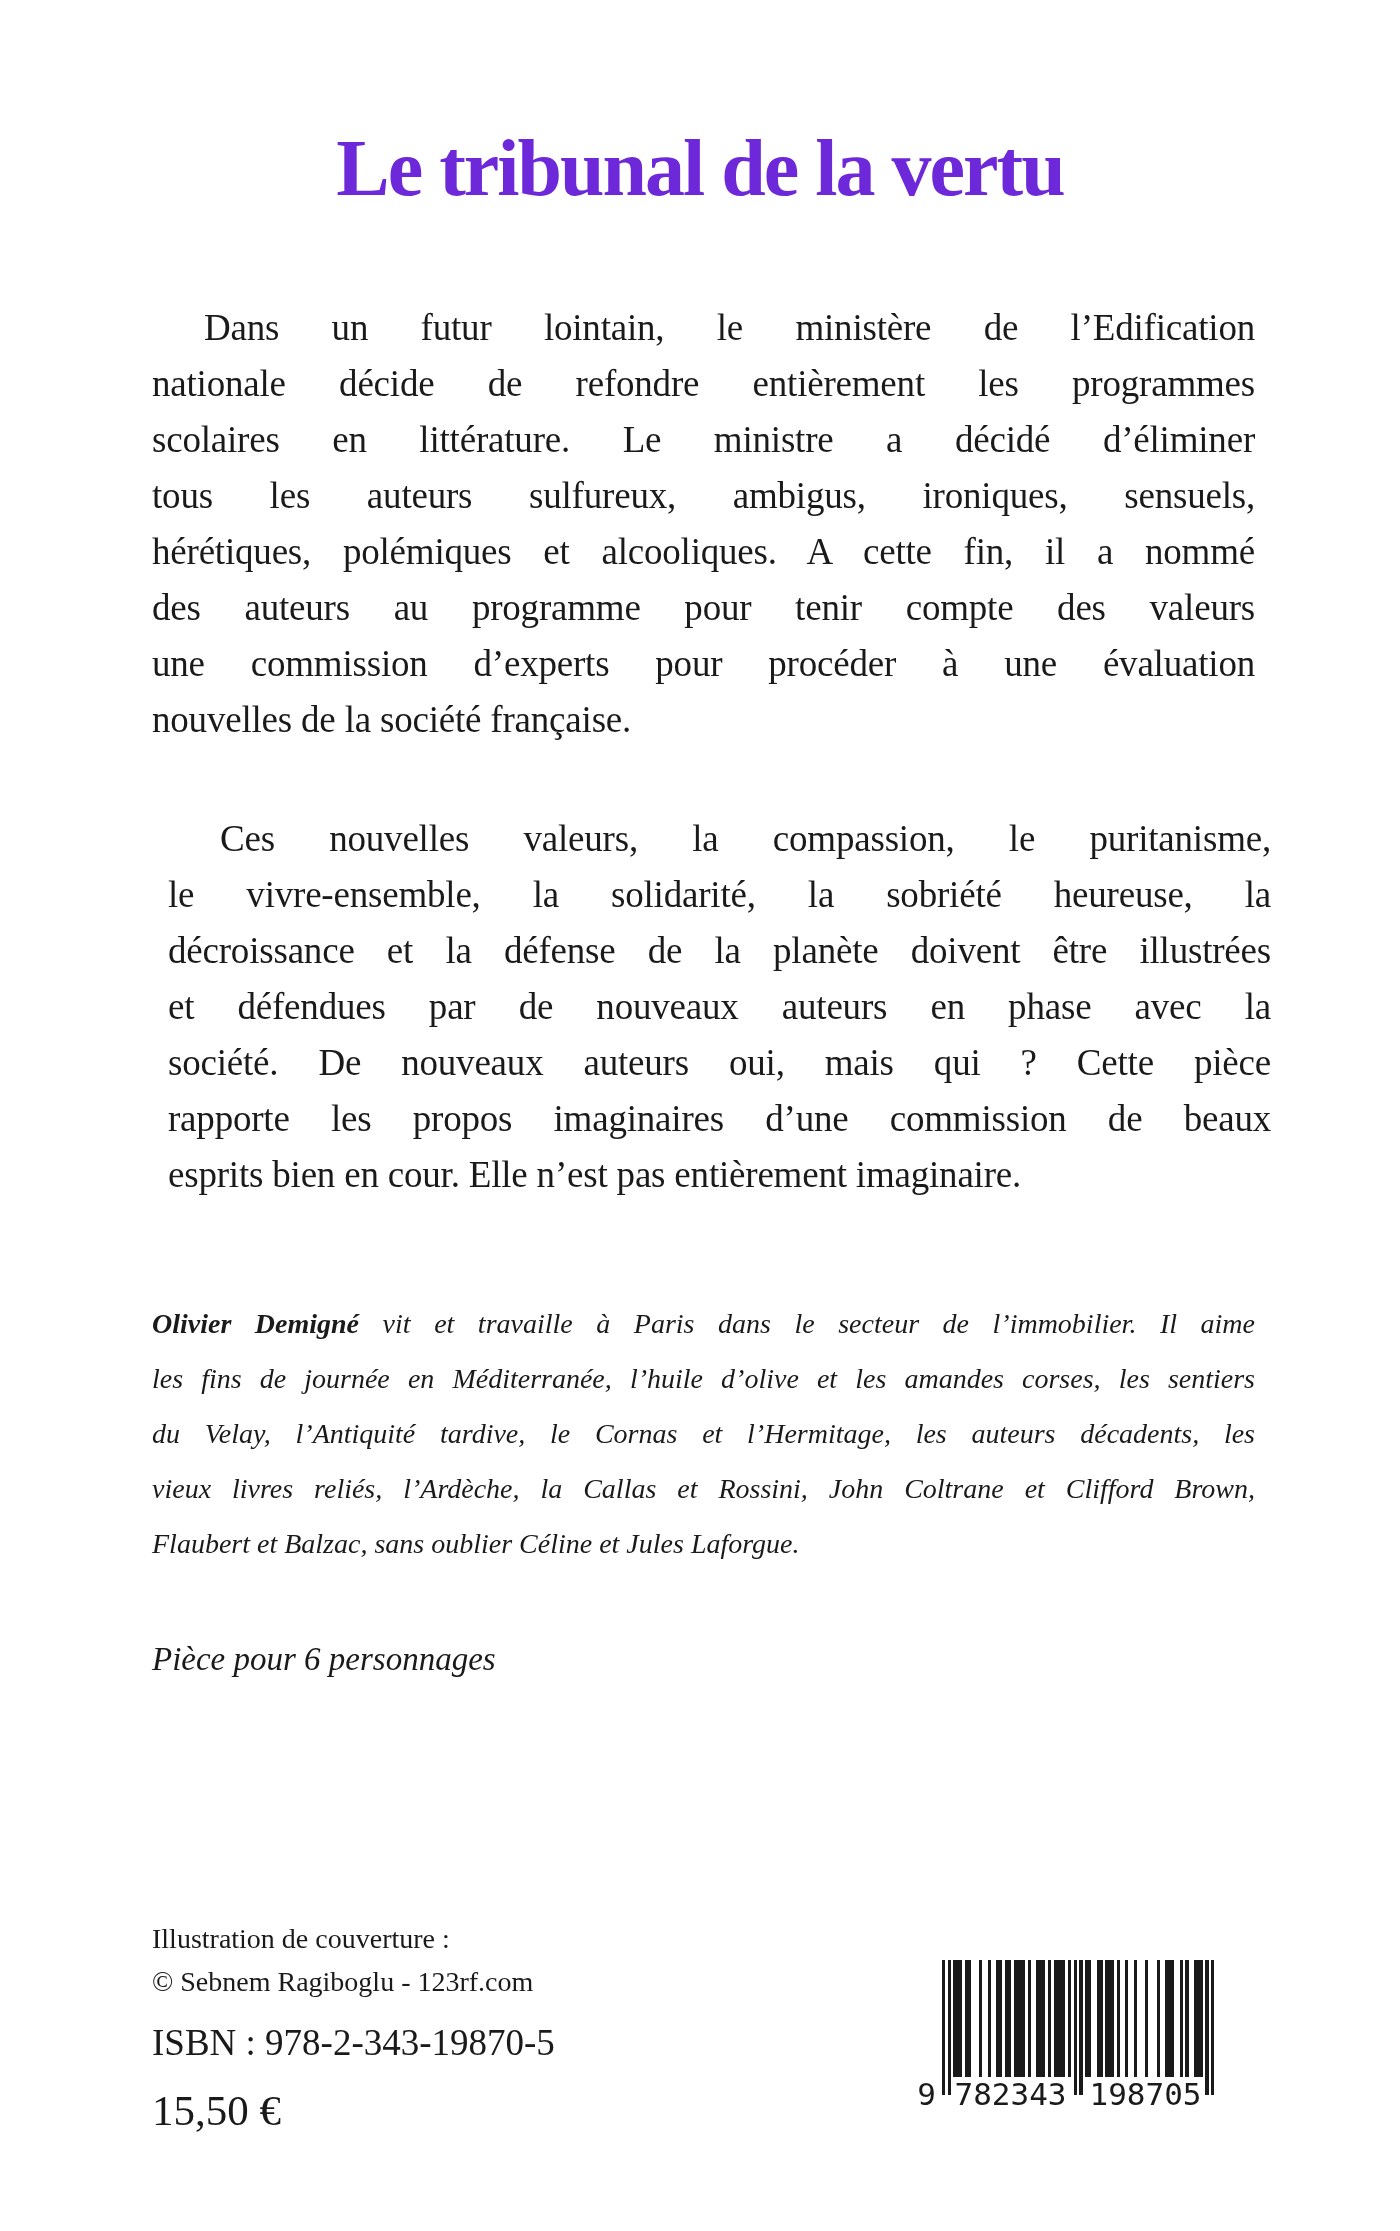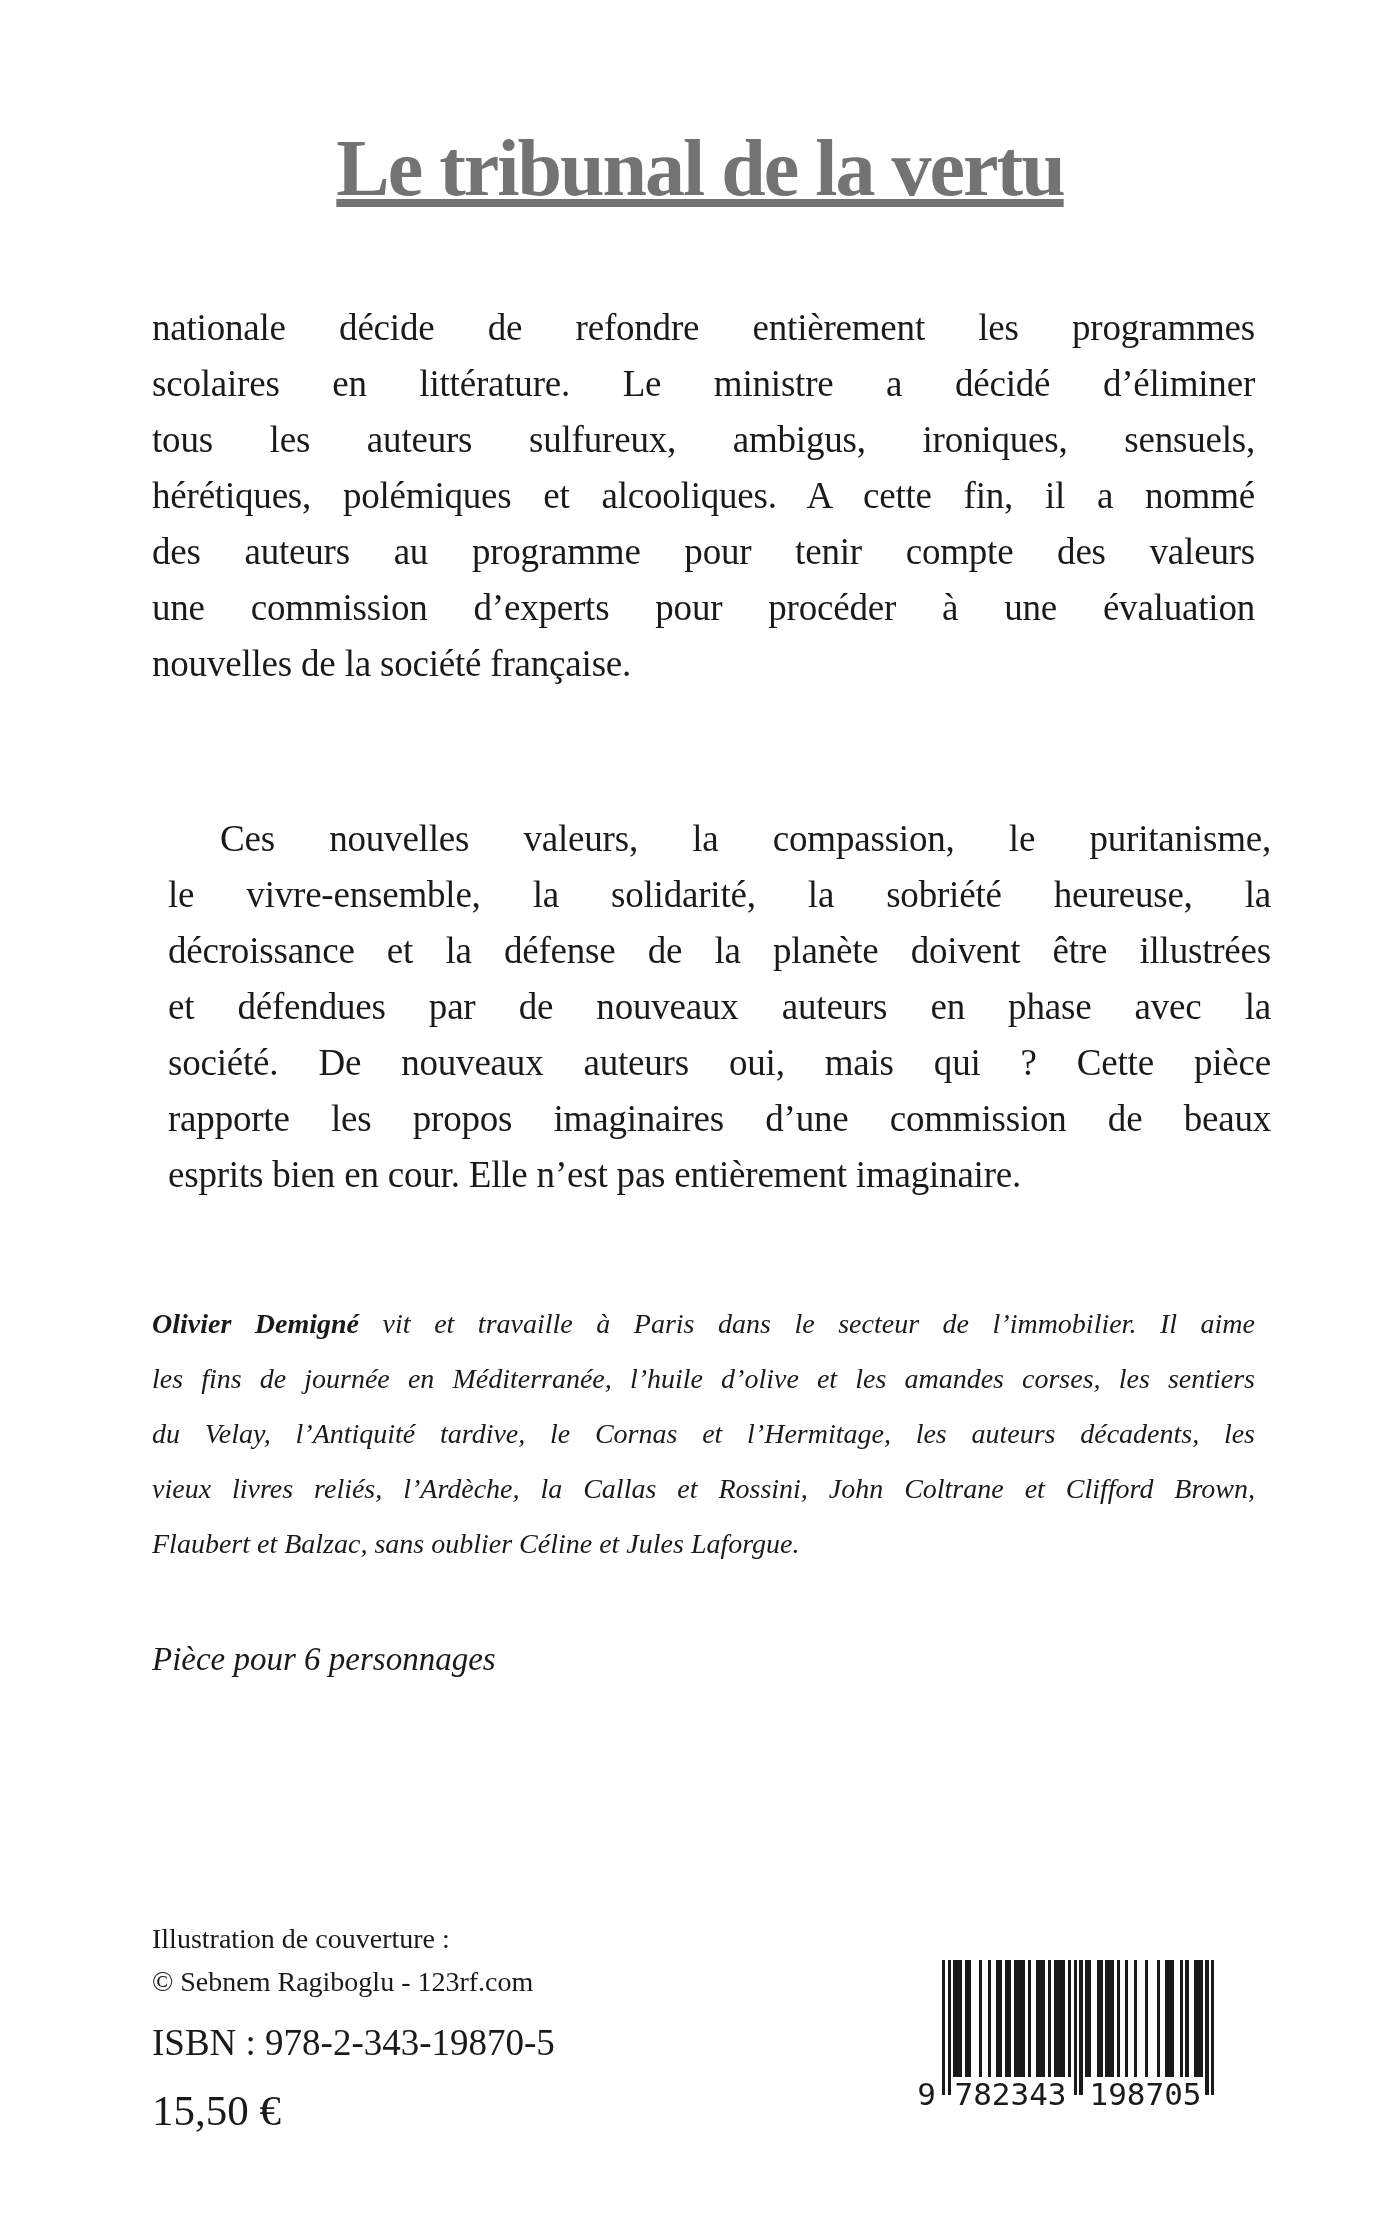--- a/index.html
+++ b/index.html
@@ -42,23 +42,24 @@
     font-family:"DejaVu Sans Mono","Liberation Mono",monospace;
     font-size:31px;line-height:32px;color:#1a1a1a;
   }
   #bc-d0{left:-32px;width:26px;text-align:right;}
   #bc-g1{left:9px;width:119px;text-align:center;}
   #bc-g2{left:144px;width:119px;text-align:center;}
 </style>
 </head>
 <body style="background: rgb(255, 255, 255);">
 
-<div class="abs" id="title" style="color: #737373; text-decoration: underline;">Le tribunal de la vertu</div>
+<div class="abs" id="title" style="color: #6d28d9;">Le tribunal de la vertu</div>
 
 <div class="abs text-col para" id="para1">
+  <div class="line first">Dans un futur lointain, le ministère de l’Edification</div>
   <div class="line">nationale décide de refondre entièrement les programmes</div>
   <div class="line">scolaires en littérature. Le ministre a décidé d’éliminer</div>
   <div class="line">tous les auteurs sulfureux, ambigus, ironiques, sensuels,</div>
   <div class="line">hérétiques, polémiques et alcooliques. A cette fin, il a nommé</div>
   <div class="line">des auteurs au programme pour tenir compte des valeurs</div>
   <div class="line">une commission d’experts pour procéder à une évaluation</div>
   <div class="line last">nouvelles de la société française.</div>
 </div>
 
 <div class="abs text-col para" id="para2">

